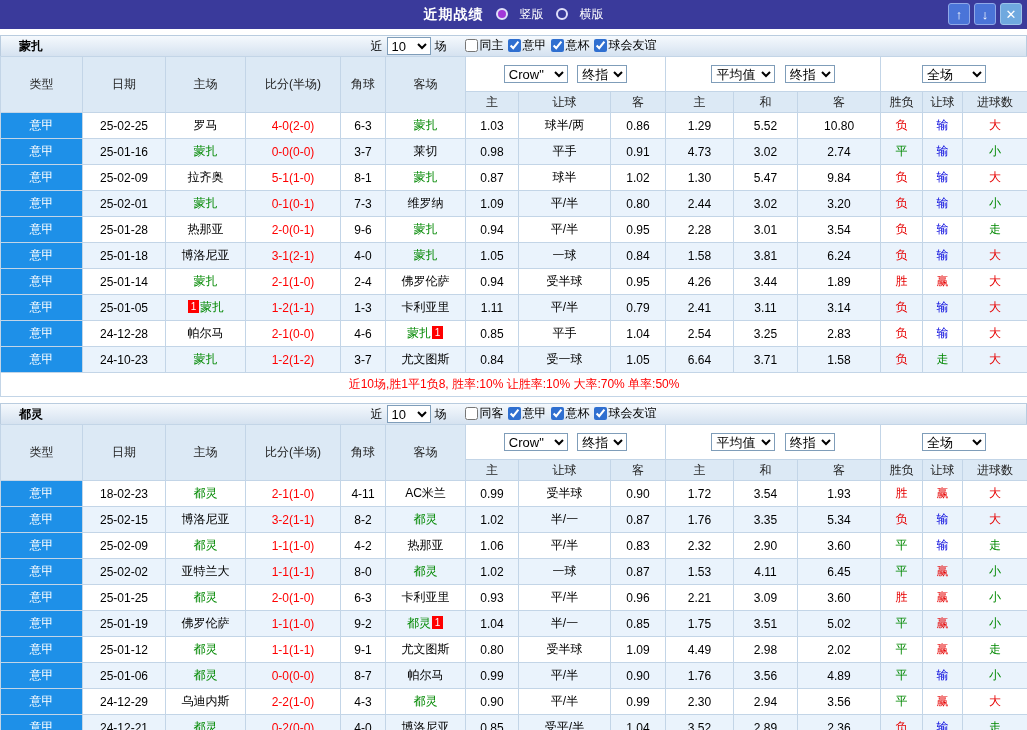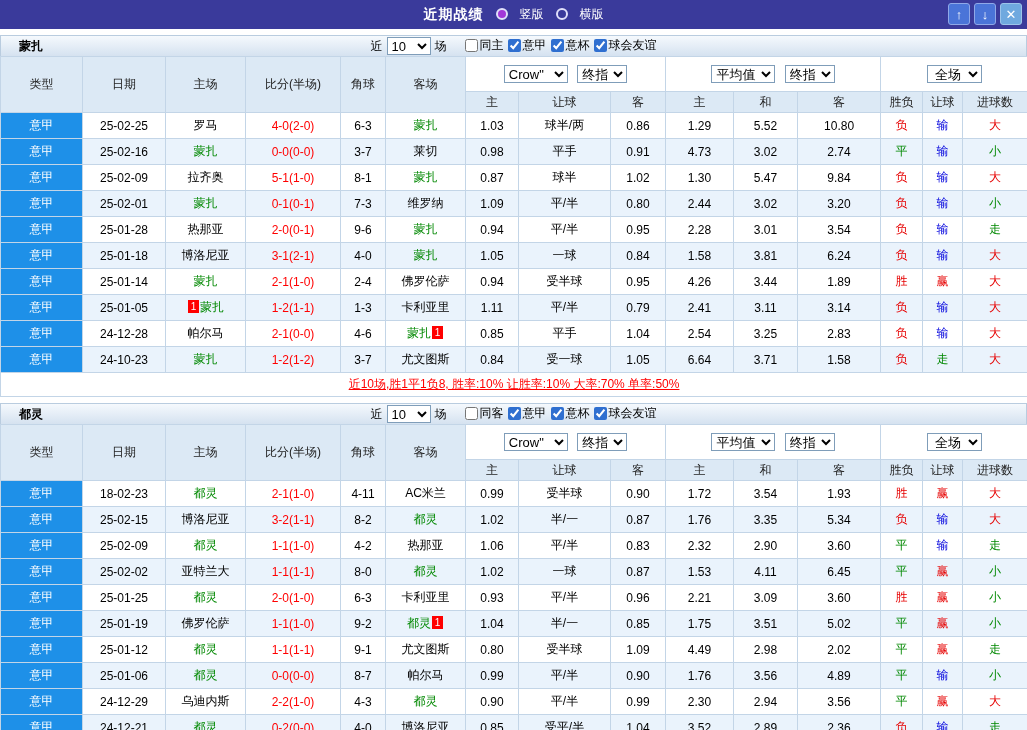--- a/index.html
+++ b/index.html
@@ -41,41 +41,41 @@
   .filters .gap { width:6px; }
   .cb { display:inline-flex; align-items:center; gap:1px; cursor:pointer; }
   .filters input[type="checkbox"] { width:13px; height:13px; margin:0 1px 0 4px; accent-color:#2F6FD0; }
   .sel {
     font-size:13px; height:18px; border:1px solid #7F9DB9; background:#fff;
     font-family:inherit;
   }
   .sel-count { width:44px; }
   .sel-company { width:64px; margin:0 3px; }
   .sel-time { width:50px; margin:8px 3px; }
-  .sel-scope { width:55px;text-align:center; }
+  .sel-scope { width:64px; }
   
   .stats-table { width:100%; border-collapse:collapse; table-layout:fixed; }
   .stats-table th, .stats-table td {
     border:1px solid #C3D5E7; text-align:center; padding:0;
     white-space:nowrap; overflow:hidden; font-weight:normal;
   }
   .stats-table thead th { height:21px; background:#DCE9F5; color:#222; }
   .stats-table thead th.dd-cell { background:#FFFFFF; }
   .stats-table tbody td { height:26px; background:#fff; }
   .stats-table tbody tr.alt td { background:#EAF3FC; }
   .stats-table tbody td.cell-type,
   .stats-table tbody tr.alt td.cell-type { background:#1E90E8; color:#fff; }
   .score { color:#FF0000; }
   .subject-team { color:#008800; }
   .red-card {
     display:inline-block; background:#FF0000; color:#fff;
     width:11px; height:13px; line-height:13px; font-size:10px;
     margin:0 1px; vertical-align:1px;
   }
-  .summary { height:24px; color:#FF0000; background:#fff;text-decoration:underline; }
+  .summary { height:24px; color:#FF0000; background:#fff; }
 </style>
 </head>
 <body>
 
 <header class="titlebar">
   <div class="title-group">
     <span class="title-text">近期战绩</span>
     <label class="radio">
       <span class="radio-dot selected"></span>
       <span>竖版</span>
@@ -179,21 +179,21 @@
             <td>0.86</td>
             <td>1.29</td>
             <td>5.52</td>
             <td>10.80</td>
             <td style="color: rgb(230, 0, 0);">负</td>
             <td style="color: rgb(0, 0, 221);">输</td>
             <td style="color: rgb(230, 0, 0);">大</td>
           </tr>
           <tr class="alt">
             <td class="cell-type">意甲</td>
-            <td>25-02-16</td>
+            <td>25-01-16</td>
             <td><span class="subject-team">蒙扎</span></td>
             <td class="score">0-0(0-0)</td>
             <td>3-7</td>
             <td><span>莱切</span></td>
             <td>0.98</td>
             <td>平手</td>
             <td>0.91</td>
             <td>4.73</td>
             <td>3.02</td>
             <td>2.74</td>

